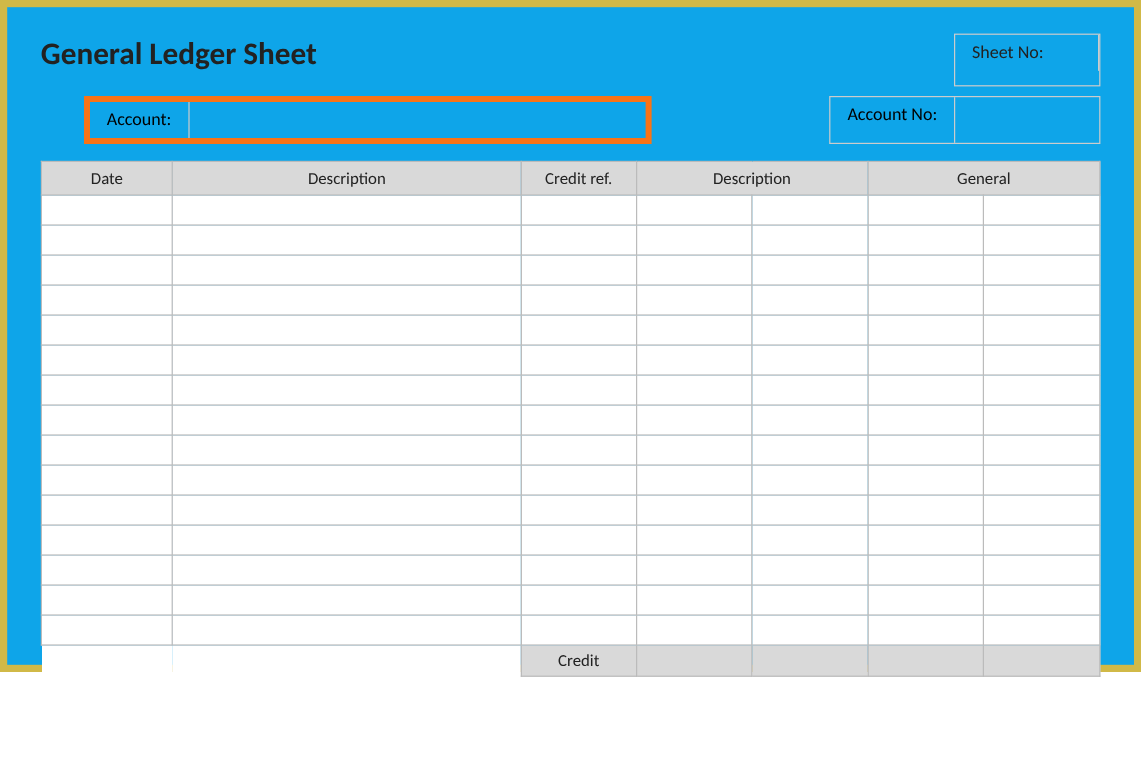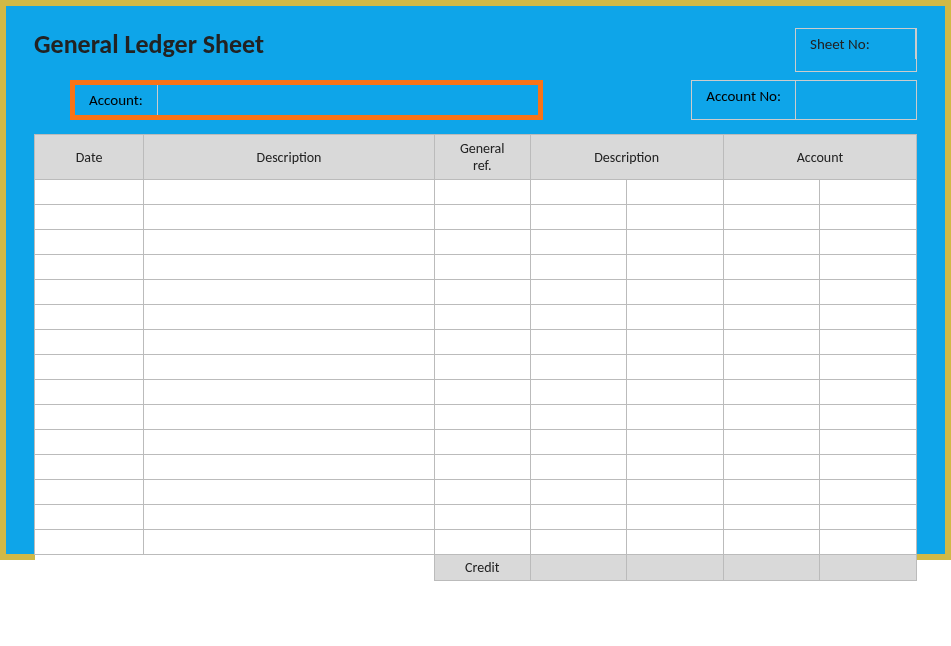--- a/index.html
+++ b/index.html
@@ -159,23 +159,23 @@
       <col class="col-jref">
       <col class="col-debit1">
       <col class="col-credit1">
       <col class="col-debit2">
       <col class="col-credit2">
     </colgroup>
     <thead>
       <tr>
         <th rowspan="1">Date</th>
         <th rowspan="1">Description</th>
-        <th rowspan="1">General ref.</th>
+        <th rowspan="1">Credit ref.</th>
         <th colspan="2">Description</th>
-        <th colspan="2">Account</th>
+        <th colspan="2">General</th>
       </tr>
     </thead>
     <tbody id="ledger-body">
     <tr class="data-row">
           <td></td>
           <td></td>
           <td></td>
           <td></td>
           <td></td>
           <td></td>

